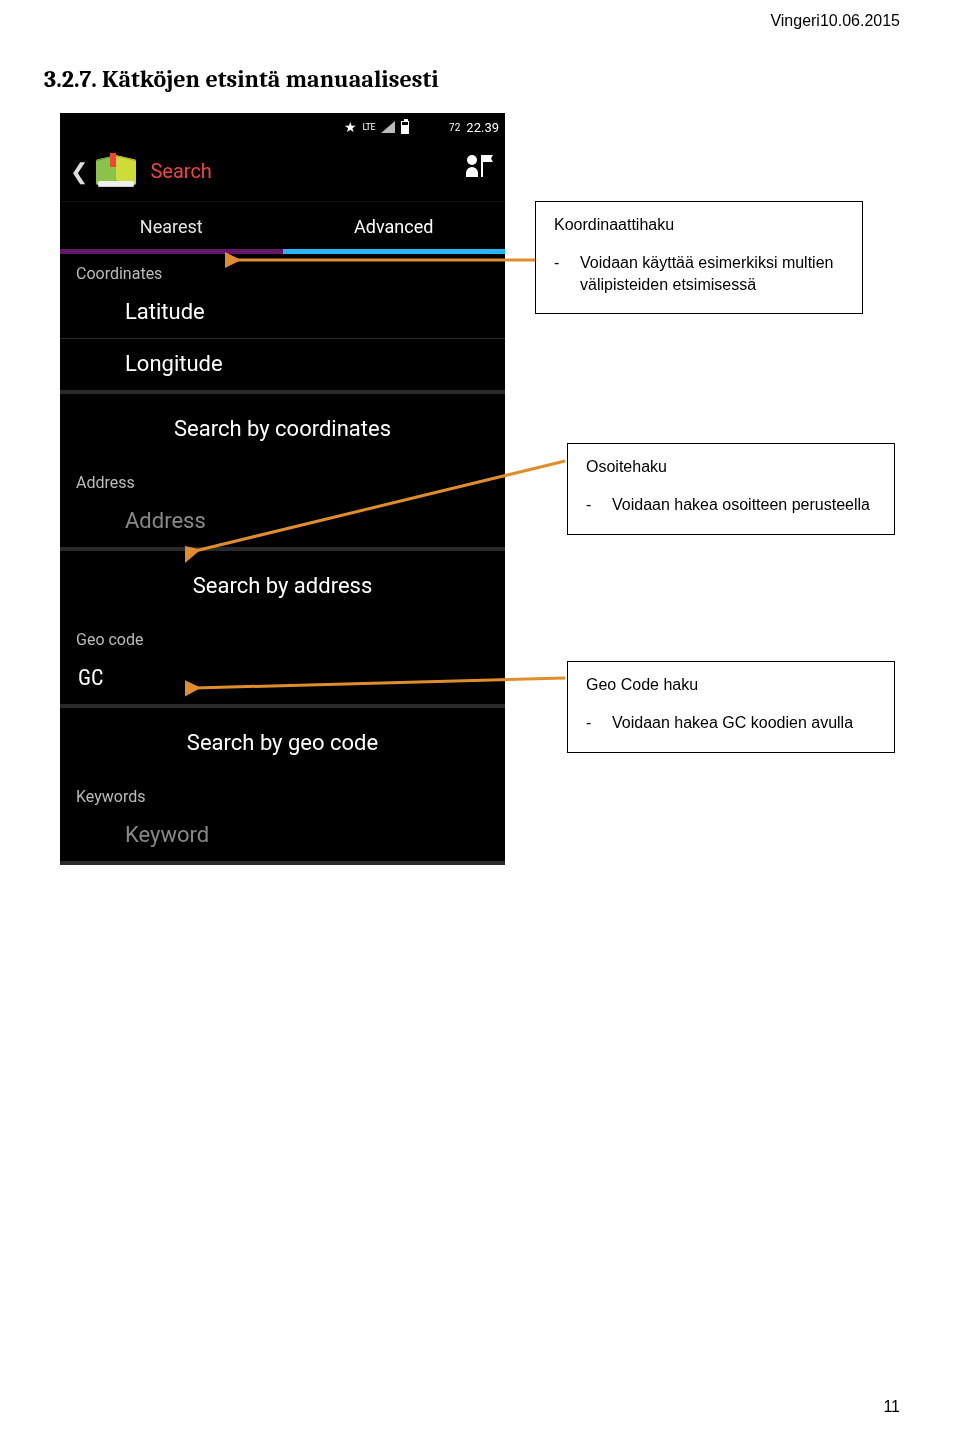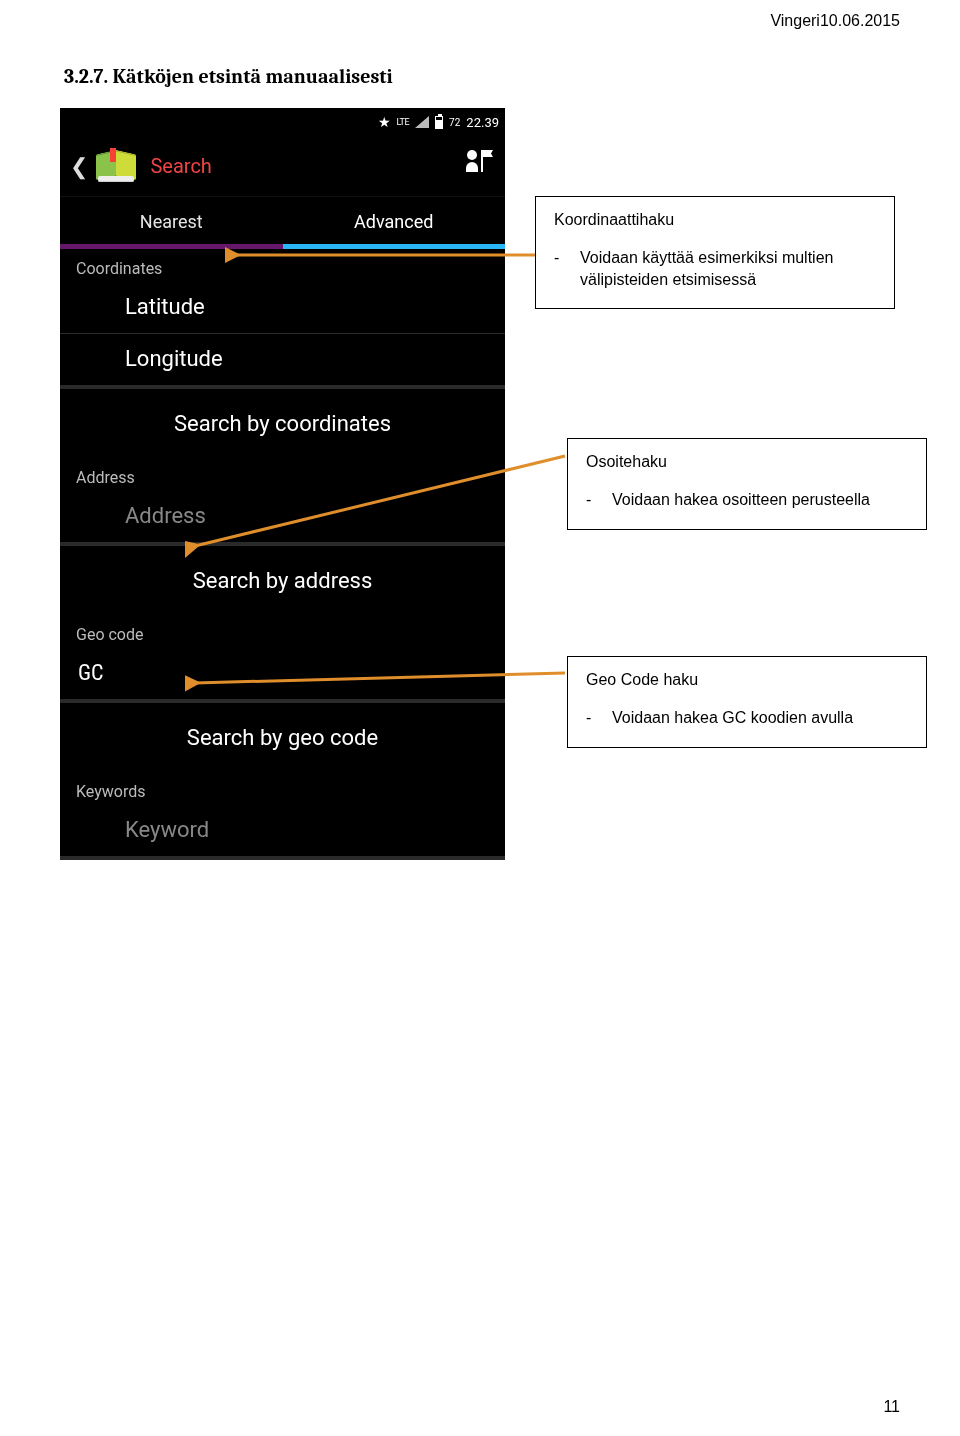--- a/index.html
+++ b/index.html
@@ -11,22 +11,22 @@
     color: #000;
     position: relative;
   }
   .page-header {
     display: flex;
     justify-content: flex-end;
     padding: 12px 60px 0 60px;
     font-size: 16px;
   }
   .section-heading {
-    padding: 35px 60px 20px 64px;
-    font-size: 20px;
+    padding: 35px 60px 20px 44px;
+    font-size: 24px;
     font-weight: bold;
     font-family: Cambria, Georgia, serif;
   }
   .content-row {
     display: flex;
     gap: 0;
     padding: 0 50px 0 60px;
     position: relative;
   }
   .phone {
@@ -55,21 +55,21 @@
     border-width: 0 0 12px 14px;
     border-color: transparent transparent #bbb transparent;
   }
   .status-bar .batt {
     width: 8px; height: 13px; border: 1px solid #fff; position: relative;
     background: linear-gradient(to top, #fff 70%, transparent 70%);
   }
   .status-bar .batt::before {
     content: ""; position: absolute; top: -3px; left: 2px; width: 4px; height: 2px; background: #fff;
   }
-  .status-bar .batt-num { font-size: 10px; }
+  .status-bar .batt-num { font-size: 10px; margin-left: 34px; }
   .app-header {
     height: 60px;
     display: flex;
     align-items: center;
     padding: 0 10px;
     background: #000;
     position: relative;
   }
   .back-caret {
     font-size: 22px; color: #ddd; margin-right: 8px;
@@ -158,21 +158,21 @@
   .callouts {
     flex: 1;
     position: relative;
     padding-left: 18px;
   }
   .callout {
     border: 1px solid #000;
     background: #fff;
     padding: 14px 18px 18px;
     position: absolute;
-    width: 360px;
+    width: 328px;
   }
   .callout h4 { font-weight: normal; font-size: 16px; margin-bottom: 18px; }
   .callout ul { list-style: none; padding-left: 26px; }
   .callout li { position: relative; font-size: 16px; line-height: 1.35; }
   .callout li::before {
     content: "-"; position: absolute; left: -26px;
   }
   svg.arrow { position: absolute; pointer-events: none; }
   .page-num {
     position: absolute; bottom: 20px; right: 60px; font-size: 16px;

